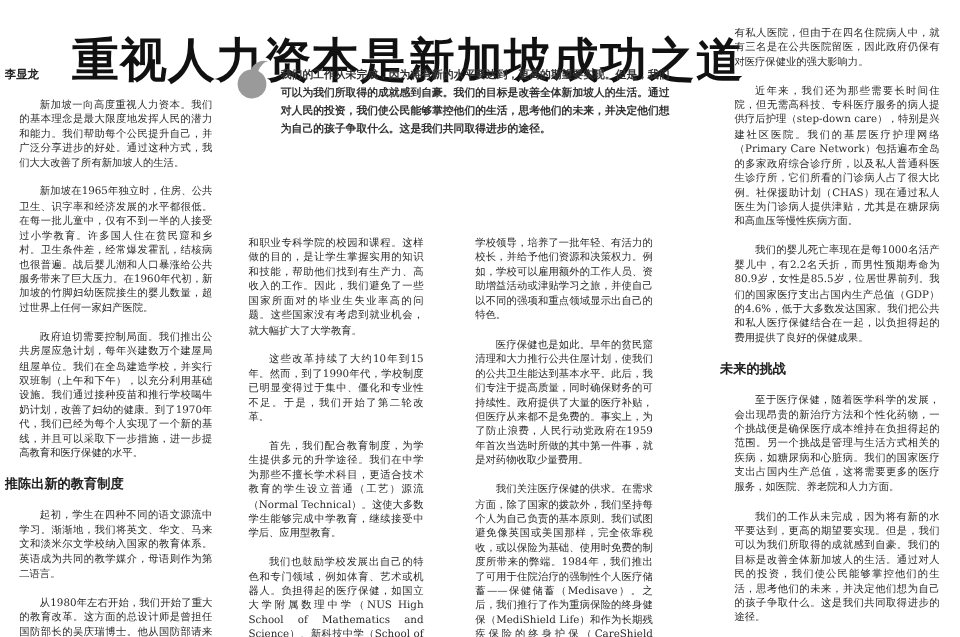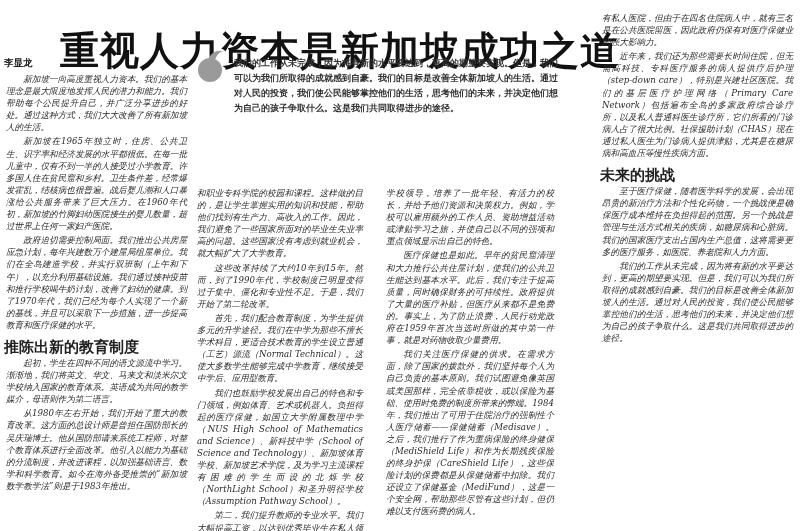--- a/index.html
+++ b/index.html
@@ -1,23 +1,23 @@
 <!DOCTYPE html>
 <html><head>
 <meta charset="utf-8">
 <style>
   html, body { margin:0; padding:0; background:#fff; }
   body { width:800px; height:531px; overflow:hidden; position:relative; color:#1a1a1a; }
   .page { position:absolute; left:0; top:0; width:800px; height:531px; }
   .headline { position:absolute; left:60px; top:4px; width:500px; height:42px; font-family:"DejaVu Sans", sans-serif; font-weight:bold; font-size:39px; line-height:42px; letter-spacing:1px; color:#111; white-space:nowrap; }
   .col { position:absolute; font-family:"DejaVu Serif", serif; font-size:8.6px; line-height:12.1px; color:#2a2a2a; text-align:justify; overflow:hidden; }
-  .col p { margin:2px; text-indent:2em;font-style:italic; }
+  .col p { margin:12px; text-indent:2em; }
   .col p.noindent { text-indent:0; }
   .byline { font-family:Liberation Serif, serif; font-weight:bold; font-size:9.5px; line-height:14px; margin:0 0 3px 0; color:#222; }
-  .subhead { font-family:"DejaVu Sans", sans-serif; font-weight:bold; font-size:15px; line-height:16px; margin:8px 0 2px 0; color:#222; text-indent:0 !important; }
+  .subhead { font-family:"DejaVu Sans", sans-serif; font-weight:bold; font-size:11px; line-height:16px; margin:8px 0 2px 0; color:#222; text-indent:0 !important; }
   #col1 { left:4px; top:56px; width:185px; height:475px; }
   #col2 { left:195px; top:185px; width:170px; height:346px; }
   #col3 { left:384px; top:185px; width:172px; height:346px; }
   #col4 { left:600px; top:10px; width:195px; height:521px; }
   .pullquote { position:absolute; left:198px; top:56px; width:362px; height:110px; }
   .quote-mark { position:absolute; left:0; top:2px; width:24px; height:24px; border-radius:50%; background:#9a9a9a; }
   .quote-mark::after { content:""; position:absolute; left:12px; top:-8px; width:12px; height:14px; border-left:6px solid #9a9a9a; border-radius:12px 0 0 0; transform:rotate(20deg); }
   .quote-text { position:absolute; left:36px; top:0; width:326px; font-family:"DejaVu Sans", sans-serif; font-weight:bold; font-size:9px; line-height:15px; color:#333; }
 </style>
 </head>
@@ -55,19 +55,20 @@
   <div class="col" id="col3">
     <p class="noindent">学校领导，培养了一批年轻、有活力的校长，并给予他们资源和决策权力。例如，学校可以雇用额外的工作人员、资助增益活动或津贴学习之旅，并使自己以不同的强项和重点领域显示出自己的特色。</p>
     <p>医疗保健也是如此。早年的贫民窟清理和大力推行公共住屋计划，使我们的公共卫生能达到基本水平。此后，我们专注于提高质量，同时确保财务的可持续性。政府提供了大量的医疗补贴，但医疗从来都不是免费的。事实上，为了防止浪费，人民行动党政府在1959年首次当选时所做的其中第一件事，就是对药物收取少量费用。</p>
     <p>我们关注医疗保健的供求。在需求方面，除了国家的拨款外，我们坚持每个人为自己负责的基本原则。我们试图避免像英国或美国那样，完全依靠税收，或以保险为基础、使用时免费的制度所带来的弊端。1984年，我们推出了可用于住院治疗的强制性个人医疗储蓄——保健储蓄（Medisave）。之后，我们推行了作为重病保险的终身健保（MediShield Life）和作为长期残疾保险的终身护保（CareShield Life），这些保险计划的保费都是从保健储蓄中扣除。我们还设立了保健基金（MediFund），这是一个安全网，帮助那些尽管有这些计划，但仍难以支付医药费的病人。</p>
 
   </div>
 
   <div class="col" id="col4">
     <p class="noindent">有私人医院，但由于在四名住院病人中，就有三名是在公共医院留医，因此政府仍保有对医疗保健业的强大影响力。</p>
     <p>近年来，我们还为那些需要长时间住院，但无需高科技、专科医疗服务的病人提供疗后护理（step-down care），特别是兴建社区医院。我们的基层医疗护理网络（Primary Care Network）包括遍布全岛的多家政府综合诊疗所，以及私人普通科医生诊疗所，它们所看的门诊病人占了很大比例。社保援助计划（CHAS）现在通过私人医生为门诊病人提供津贴，尤其是在糖尿病和高血压等慢性疾病方面。</p>
+    <p>我们的婴儿死亡率现在是每1000名活产婴儿中，有2.2名夭折，而男性预期寿命为80.9岁，女性是85.5岁，位居世界前列。我们的国家医疗支出占国内生产总值（GDP）的4.6%，低于大多数发达国家。我们把公共和私人医疗保健结合在一起，以负担得起的费用提供了良好的保健成果。</p>
     <div class="subhead">未来的挑战</div>
     <p>至于医疗保健，随着医学科学的发展，会出现昂贵的新治疗方法和个性化药物，一个挑战便是确保医疗成本维持在负担得起的范围。另一个挑战是管理与生活方式相关的疾病，如糖尿病和心脏病。我们的国家医疗支出占国内生产总值，这将需要更多的医疗服务，如医院、养老院和人力方面。</p>
     <p>我们的工作从未完成，因为将有新的水平要达到，更高的期望要实现。但是，我们可以为我们所取得的成就感到自豪。我们的目标是改善全体新加坡人的生活。通过对人民的投资，我们使公民能够掌控他们的生活，思考他们的未来，并决定他们想为自己的孩子争取什么。这是我们共同取得进步的途径。</p>
 
   </div>
 
 </div>
 
 </body></html>

